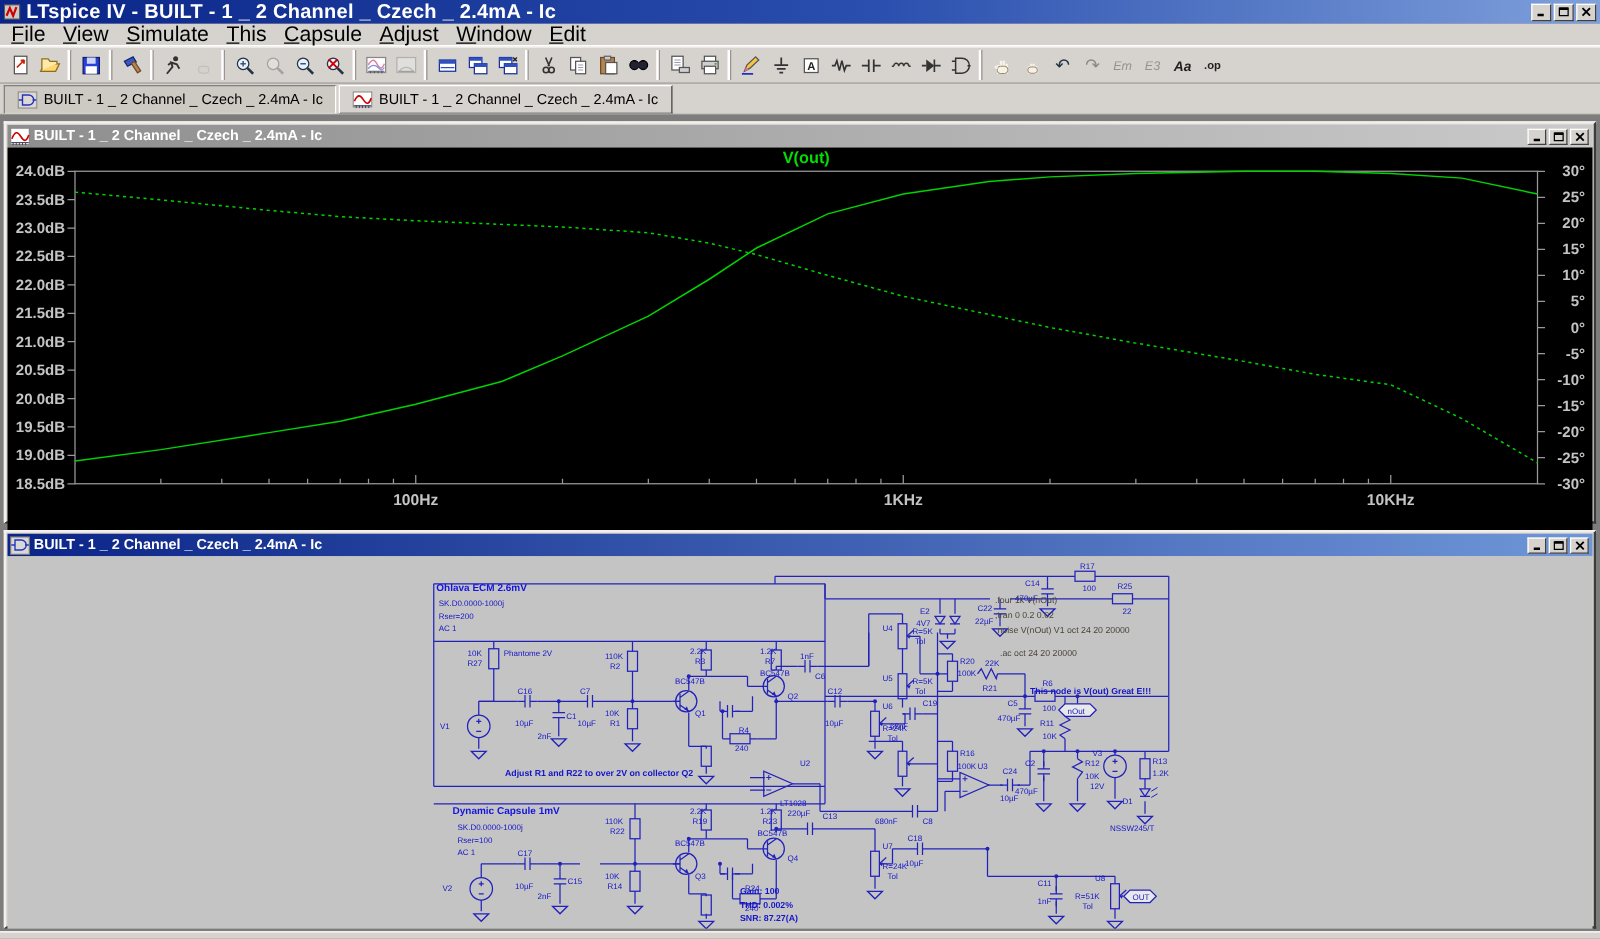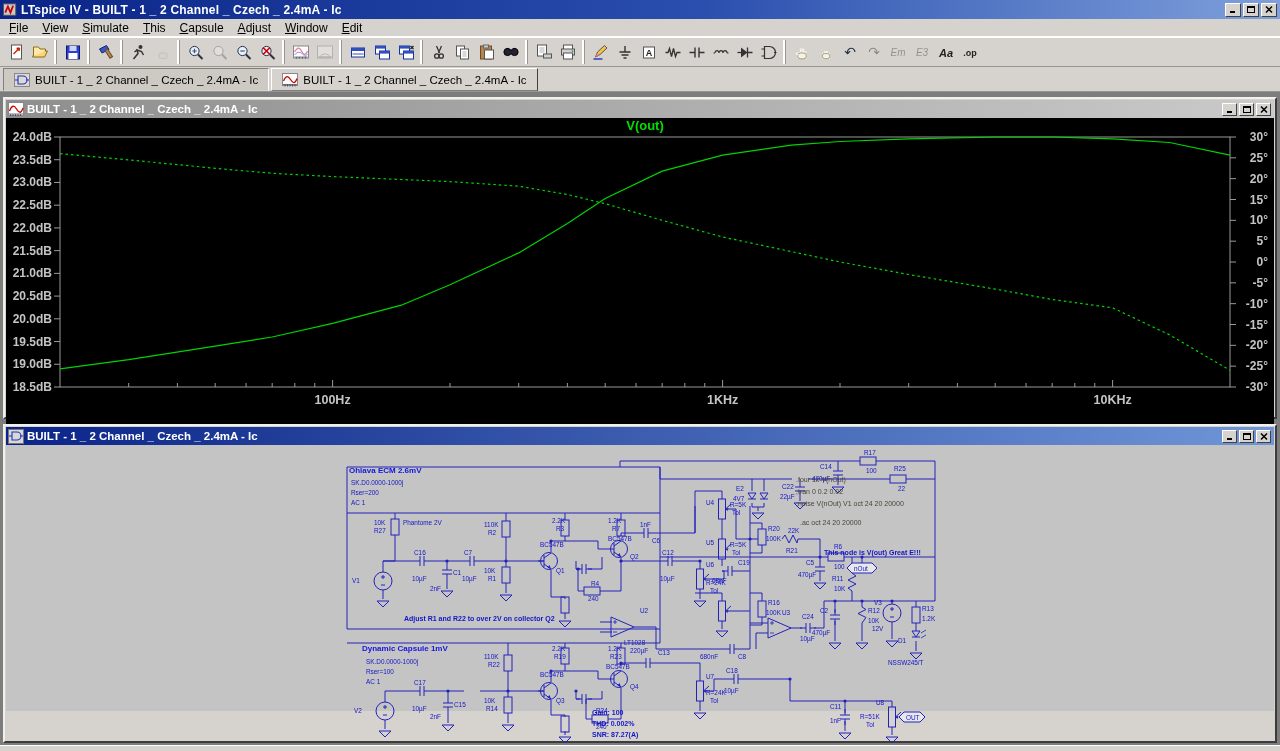--- a/index.html
+++ b/index.html
@@ -2,30 +2,30 @@
 <html><head>
 <meta charset="utf-8">
 <style>
   * { margin:0; padding:0; box-sizing:border-box; }
   html,body { width:1280px; height:751px; overflow:hidden;
     font-family:"Liberation Sans", sans-serif; background:#7d7d7d; }
   
   .titlebar { height:19px; display:flex; align-items:center; padding:0 2px;
     background:linear-gradient(90deg,#0a2488 0%, #2a4fae 55%, #7fa0dc 100%); }
   .titlebar .appicon { width:15px; height:14px; margin:0 3px 0 1px; }
-  .titlebar .title { color:#fff; font-weight:bold; font-size:12px; flex:1;
+  .titlebar .title { color:#fff; font-weight:bold; font-size:16px; flex:1;
     white-space:nowrap; overflow:hidden; letter-spacing:.2px; }
   .winbtns { display:flex; gap:2px; margin-right:1px; }
   .wbtn { width:16px; height:14px; background:#d6d3ce; border:1px solid;
     border-color:#fff #404040 #404040 #fff; display:flex; align-items:center;
     justify-content:center; }
   .wbtn svg { width:10px; height:9px; }
   .menubar { height:18px; background:#d6d3ce; display:flex; align-items:center;
     border-bottom:1px solid #fff; padding-left:2px; }
-  .menu-item { display:inline-block; font-size:12px; color:#000; padding:1px 7px;
+  .menu-item { display:inline-block; font-size:17px; color:#000; padding:1px 7px;
     cursor:default; }
   .menu-item::first-letter { text-decoration:underline; }
   .toolbar { height:30px; background:#d6d3ce; display:flex; align-items:center;
     border-top:1px solid #fff; border-bottom:1px solid #9a968f; padding-left:2px; }
   .tgroup { display:flex; align-items:center; padding:0 2px; }
   .tgroup + .tgroup { border-left:1px solid #9a968f; margin-left:2px;
     padding-left:4px; box-shadow:-2px 0 0 #fff; }
   .tbtn { width:24px; height:24px; display:flex; align-items:center;
     justify-content:center; }
   .tbtn svg { width:18px; height:17px; }
@@ -42,21 +42,21 @@
   .child { position:absolute; left:3px; width:1274px; background:#d6d3ce;
     border:2px solid; border-color:#f2f0ec #3c3c3c #3c3c3c #f2f0ec; padding:1px; }
   .ctitle { height:18px; display:flex; align-items:center; padding:0 2px; }
   .ctitle.inactive { background:linear-gradient(90deg,#8e8e8e,#cacaca); }
   .ctitle.active { background:linear-gradient(90deg,#0a2488,#6f96d8); }
   .ctitle .ttext { color:#fff; font-weight:bold; font-size:11.5px; flex:1;
     white-space:nowrap; overflow:hidden; }
   .ctitle svg.cicon { width:16px; height:15px; margin-right:3px; }
   .cw .wbtn { width:15px; height:13px; }
   .plotbody { width:1268px; height:338px; background:#000; }
-  .schembody { width:1268px; height:266px; background:#c4c4c4; }
+  .schembody { width:1268px; height:298px; background:#c4c4c4; }
   .bottomstrip { position:absolute; left:0; bottom:0; width:1280px; height:6px;
     background:#d6d3ce; border-top:1px solid #fff; }
   svg text { font-family:"Liberation Sans", sans-serif; }
 </style>
 </head>
 <body>
 
 <div class="titlebar">
   <svg class="appicon" viewBox="0 0 16 16">
       <rect x="0" y="1" width="14" height="13" fill="#c9c9c9" stroke="#555"></rect>

